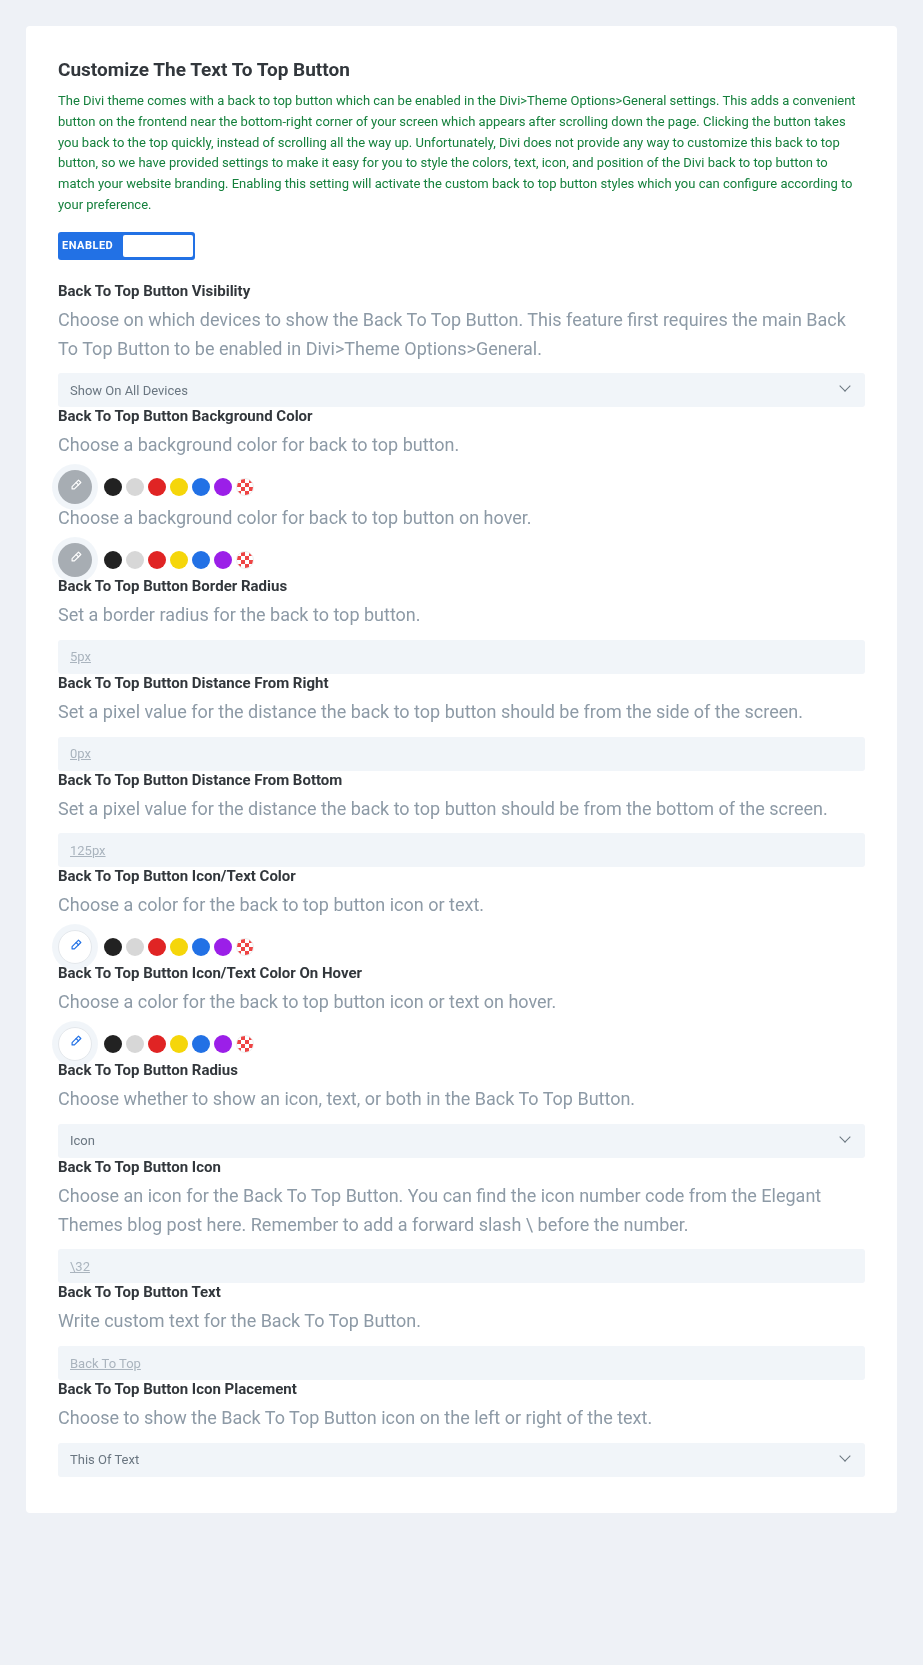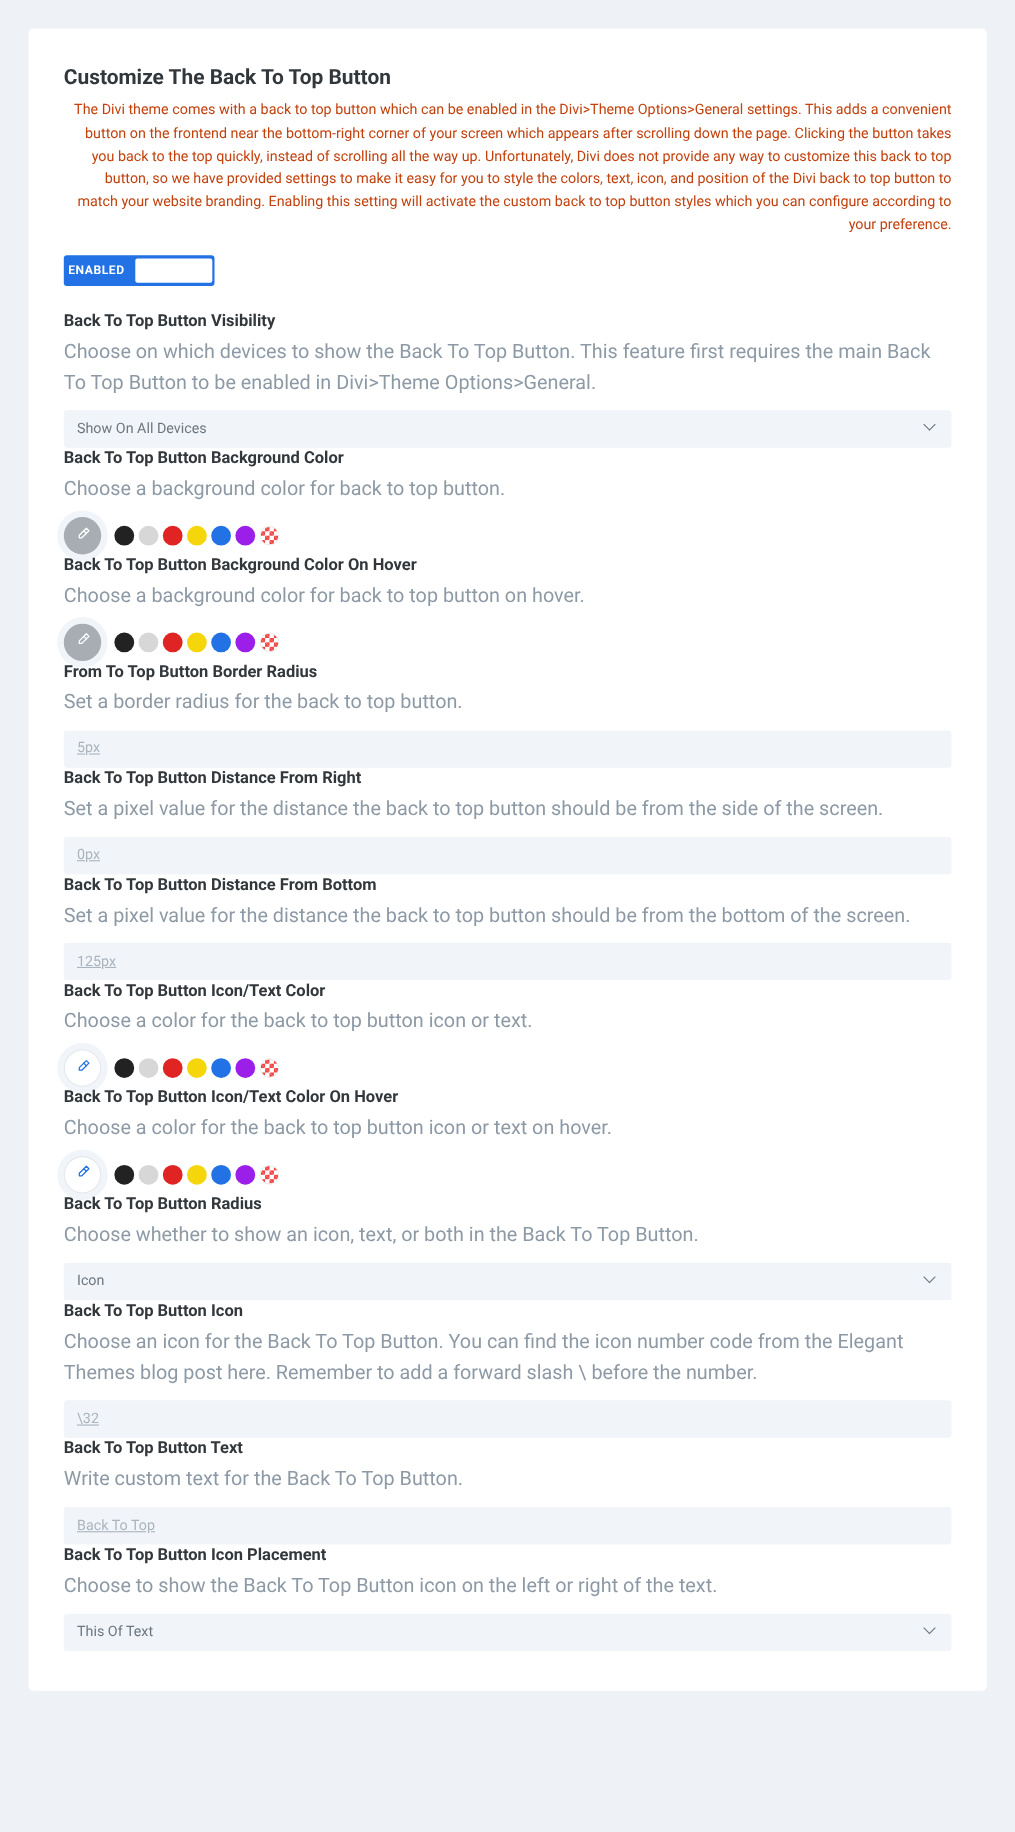--- a/index.html
+++ b/index.html
@@ -16,23 +16,22 @@
     }
     .main-title {
       font-size: 19px;
       font-weight: 700;
       color: #32373c;
       margin-bottom: 10px;
     }
     .main-desc {
       font-size: 13px;
       line-height: 1.6;
-      color: #c2410c;
+      color: #15803d;
       margin-bottom: 16px;
-      text-align: right;
     }
     .toggle {
       display: inline-flex;
       align-items: center;
       background: #2271e5;
       border-radius: 3px;
       height: 28px;
       padding: 2px 2px 2px 4px;
       cursor: pointer;
       margin-bottom: 22px;
@@ -129,21 +128,21 @@
       background-size: 8px 8px;
       background-position: 0 0, 4px 4px;
       border: 1px solid #eee;
     }
   </style>
 </head>
 <body>
 
 <div class="panel">
 
-  <h2 class="main-title">Customize The Back To Top Button</h2>
+  <h2 class="main-title">Customize The Text To Top Button</h2>
   <p class="main-desc">The Divi theme comes with a back to top button which can be enabled in the Divi&gt;Theme Options&gt;General settings. This adds a convenient button on the frontend near the bottom-right corner of your screen which appears after scrolling down the page. Clicking the button takes you back to the top quickly, instead of scrolling all the way up. Unfortunately, Divi does not provide any way to customize this back to top button, so we have provided settings to make it easy for you to style the colors, text, icon, and position of the Divi back to top button to match your website branding. Enabling this setting will activate the custom back to top button styles which you can configure according to your preference.</p>
 
   <div class="toggle">
     <span class="toggle-label">ENABLED</span>
     <span class="toggle-knob"></span>
   </div>
 
   
   <div class="section">
     <div class="sec-title">Back To Top Button Visibility</div>
@@ -170,42 +169,41 @@
         <div class="swatch" style="background: rgb(224, 36, 36);"></div>
         <div class="swatch" style="background: rgb(245, 214, 10);"></div>
         <div class="swatch" style="background: rgb(34, 113, 229);"></div>
         <div class="swatch" style="background: rgb(155, 31, 232);"></div>
         <div class="swatch transparent"></div>
       </div>
   </div>
 
   
   <div class="section">
-    <div class="sec-title">Back To Top Button Background Color On Hover</div>
     <div class="sec-desc">Choose a background color for back to top button on hover.</div>
     <div class="color-row">
         <div class="picker grey">
           <span><svg viewBox="0 0 24 24" fill="none" stroke="#fff" stroke-width="2" stroke-linecap="round" stroke-linejoin="round">
               <path d="M18 2l4 4-11 11H7v-4L18 2z"></path>
               <path d="M14 6l4 4"></path>
             </svg></span>
         </div>
         <div class="swatch" style="background: rgb(34, 34, 34);"></div>
         <div class="swatch" style="background: rgb(215, 215, 215);"></div>
         <div class="swatch" style="background: rgb(224, 36, 36);"></div>
         <div class="swatch" style="background: rgb(245, 214, 10);"></div>
         <div class="swatch" style="background: rgb(34, 113, 229);"></div>
         <div class="swatch" style="background: rgb(155, 31, 232);"></div>
         <div class="swatch transparent"></div>
       </div>
   </div>
 
   
   <div class="section">
-    <div class="sec-title">From To Top Button Border Radius</div>
+    <div class="sec-title">Back To Top Button Border Radius</div>
     <div class="sec-desc">Set a border radius for the back to top button.</div>
     <div class="input-box">
       <span>5px</span>
     </div>
   </div>
 
   
   <div class="section">
     <div class="sec-title">Back To Top Button Distance From Right</div>
     <div class="sec-desc">Set a pixel value for the distance the back to top button should be from the side of the screen.</div>

